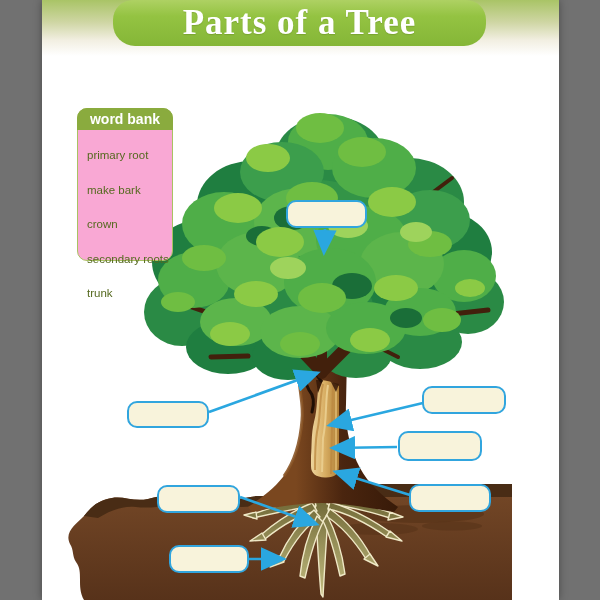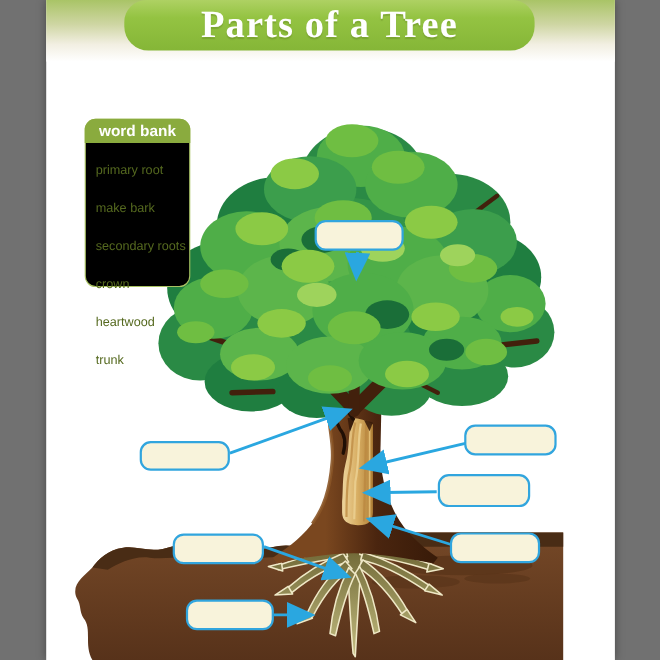--- a/index.html
+++ b/index.html
@@ -10,21 +10,21 @@
     background:linear-gradient(180deg,#a9c466 0%,#cfd6a4 40%,#f2efe2 72%,#ffffff 100%);}
   .banner{position:absolute;left:113px;top:0;width:373px;height:46px;
     background:linear-gradient(180deg,#aed163 0%,#94c342 35%,#85b637 100%);
     border-radius:20px 20px 22px 22px;display:flex;align-items:center;justify-content:center;}
   .banner h1{margin:16px;font-family:"Liberation Serif",serif;font-weight:700;color:#ffffff;
     font-size:35px;letter-spacing:1px;line-height:46px;text-shadow:0 1px 1px rgba(90,120,30,.35);}
   .instr{position:absolute;left:42px;top:50px;width:517px;margin:0;text-align:center;
     font-size:13px;line-height:16.5px;}
   .instr .l1{color:#ad6157;font-weight:400;}
   .instr .l2{color:#9d4b41;font-weight:700;}
-  .wordbank{position:absolute;left:77px;top:108px;width:96px;height:153px;background:#000000;
+  .wordbank{position:absolute;left:77px;top:108px;width:96px;height:153px;background:#f9a8d4;
     border:1px solid #a9c262;border-radius:10px;box-sizing:border-box;}
   .wb-header{height:22px;margin:-1px -1px 0 -1px;background:#8aab3e;border-radius:10px 10px 0 0;
     color:#ffffff;font-weight:700;font-size:14px;text-align:center;line-height:22px;}
   .wordbank ul{list-style:none;margin:4px 0 0 0;padding:0 0 0 9px;}
   .wordbank li{font-size:11.5px;line-height:18.6px;color:#55691f;margin-top:16px;}
   .art{position:absolute;left:0;top:0;width:600px;height:600px;}
   .lbl{position:absolute;background:#f8f3db;border:2.5px solid #31a5de;border-radius:10px;
     box-sizing:border-box;font-size:12px;color:#6b5d35;text-align:center;cursor:text;}
 </style>
 </head>
@@ -196,23 +196,22 @@
 
   <div class="banner">
     <h1>Parts of a Tree</h1>
   </div>
 
   <div class="wordbank">
     <div class="wb-header">word bank</div>
     <ul>
       <li>primary root</li>
       <li>make bark</li>
+      <li>crown</li>
       <li>secondary roots</li>
-      <li>crown</li>
-      <li>heartwood</li>
       <li>trunk</li>
     </ul>
   </div>
 
   <div class="lbl" style="left:286px;top:200px;width:81px;height:28px;"></div>
   <div class="lbl" style="left:127px;top:401px;width:82px;height:27px;"></div>
   <div class="lbl" style="left:157px;top:485px;width:83px;height:28px;"></div>
   <div class="lbl" style="left:169px;top:545px;width:80px;height:28px;"></div>
   <div class="lbl" style="left:422px;top:386px;width:84px;height:28px;"></div>
   <div class="lbl" style="left:398px;top:431px;width:84px;height:30px;"></div>

